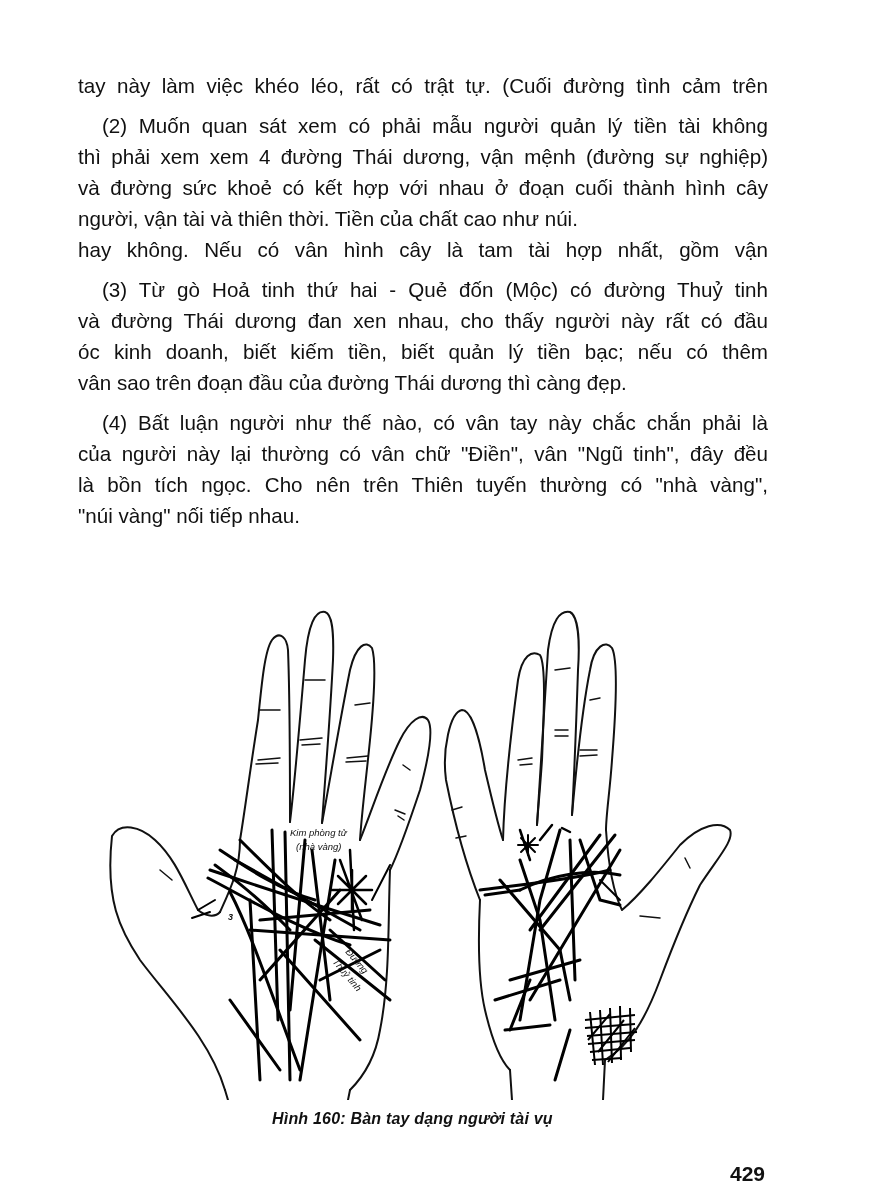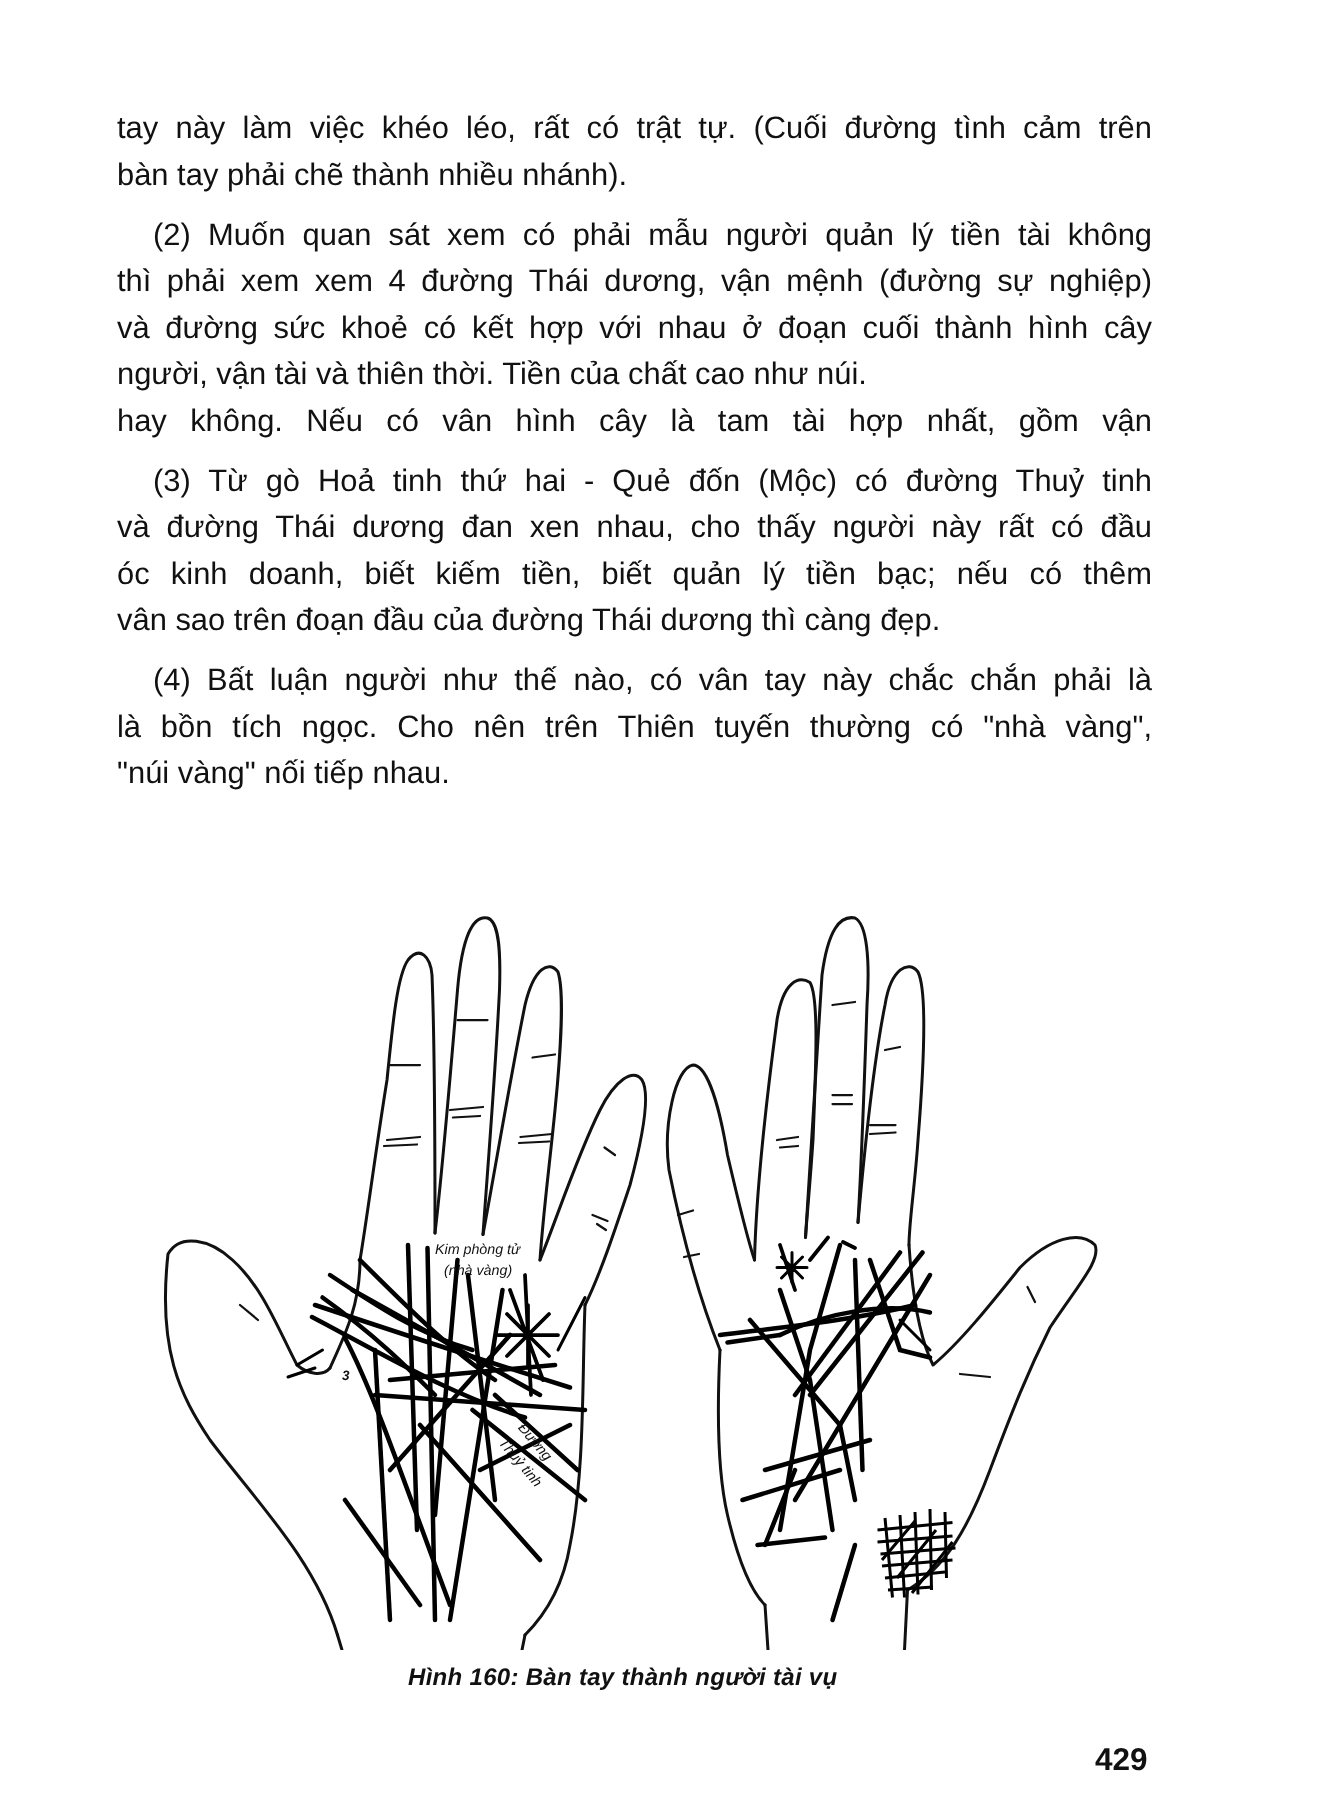--- a/index.html
+++ b/index.html
@@ -26,37 +26,37 @@
     font-family: "Liberation Sans", "DejaVu Sans", sans-serif; font-weight: bold; font-size: 21px;
   }
   svg text { font-family: "Liberation Sans", "DejaVu Sans", sans-serif; font-style: italic; }
 </style>
 </head>
 <body>
 
 <div class="text-block">
   <div class="para">
     <span class="line">tay này làm việc khéo léo, rất có trật tự. (Cuối đường tình cảm trên</span>
-    <span class="line last">bàn tay phải chẽ thành nhiều nhánh).</span>
   </div>
   <div class="para">
     <span class="line" style="padding-left:24px">(2) Muốn quan sát xem có phải mẫu người quản lý tiền tài không</span>
     <span class="line">thì phải xem xem 4 đường Thái dương, vận mệnh (đường sự nghiệp)</span>
     <span class="line">và đường sức khoẻ có kết hợp với nhau ở đoạn cuối thành hình cây</span>
     <span class="line last">người, vận tài và thiên thời. Tiền của chất cao như núi.</span>
     <span class="line">hay không. Nếu có vân hình cây là tam tài hợp nhất, gồm vận</span>
   </div>
   <div class="para">
     <span class="line" style="padding-left:24px">(3) Từ gò Hoả tinh thứ hai - Quẻ đốn (Mộc) có đường Thuỷ tinh</span>
     <span class="line">và đường Thái dương đan xen nhau, cho thấy người này rất có đầu</span>
     <span class="line">óc kinh doanh, biết kiếm tiền, biết quản lý tiền bạc; nếu có thêm</span>
     <span class="line last">vân sao trên đoạn đầu của đường Thái dương thì càng đẹp.</span>
   </div>
   <div class="para">
     <span class="line" style="padding-left:24px">(4) Bất luận người như thế nào, có vân tay này chắc chắn phải là</span>
+    <span class="line">của người này lại thường có vân chữ "Điền", vân "Ngũ tinh", đây đều</span>
     <span class="line">là bồn tích ngọc. Cho nên trên Thiên tuyến thường có "nhà vàng",</span>
     <span class="line last">"núi vàng" nối tiếp nhau.</span>
   </div>
 </div>
 
 <div class="figure">
   <svg width="690" height="500" viewBox="0 0 690 500" xmlns="http://www.w3.org/2000/svg">
 
     <g fill="none" stroke="#111" stroke-width="2" stroke-linecap="round" stroke-linejoin="round">
 
@@ -166,14 +166,14 @@
     </g>
 
     <g stroke="#000" stroke-width="2" fill="none">
       <path d="M485,420 L535,415 M485,428 L535,424 M487,436 L537,432 M488,444 L535,440 M490,452 L530,448 M492,460 L522,458"></path>
       <path d="M490,412 L495,465 M500,410 L503,465 M510,408 L512,463 M520,406 L521,460 M530,408 L531,452"></path>
       <path d="M488,440 L510,414 M498,452 L524,420 M508,462 L535,428"></path>
     </g>
   </svg>
 </div>
 
-<div class="caption">Hình 160: Bàn tay thành người tài vụ</div>
+<div class="caption">Hình 160: Bàn tay dạng người tài vụ</div>
 <div class="page-number">429</div>
 
 </body></html>

